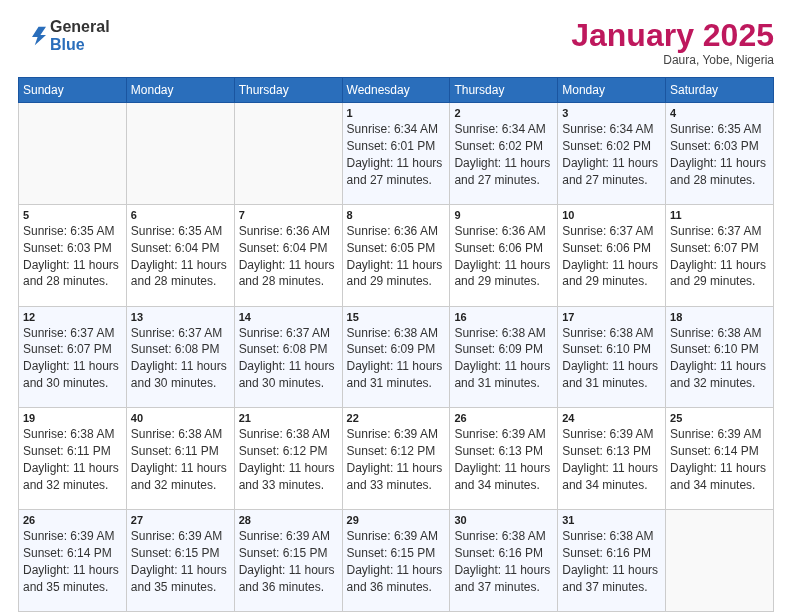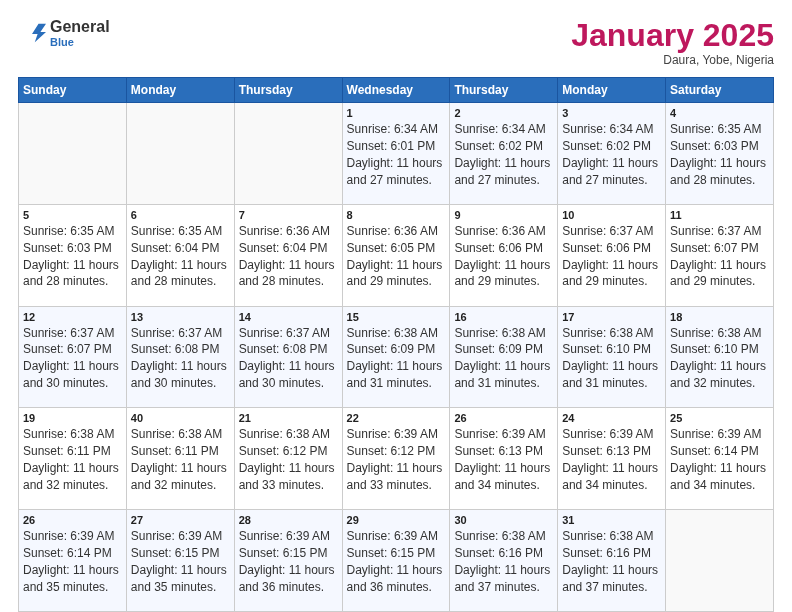--- a/index.html
+++ b/index.html
@@ -32,21 +32,21 @@
       display: flex;
       flex-direction: column;
       line-height: 1.1;
     }
     .logo-general {
       font-size: 16px;
       font-weight: bold;
       color: #333;
     }
     .logo-blue {
-      font-size: 11px;
+      font-size: 16px;
       font-weight: bold;
       color: #2a6ebb;
     }
     .logo-icon {
       width: 28px;
       height: 28px;
     }
     .title-block {
       text-align: right;
     }
@@ -64,21 +64,21 @@
     .calendar {
       flex: 1;
       border-collapse: collapse;
       width: 100%;
       table-layout: fixed;
     }
     .calendar thead tr th {
       background-color: #2a6ebb;
       color: #fff;
       font-size: 12px;
-      font-weight: bold;
+      font-weight: normal;
       padding: 5px 4px;
       text-align: left;
       border: 1px solid #1a55a0;
     }
     .calendar tbody tr td {
       border: 1px solid #ccc;
       vertical-align: top;
       padding: 4px 4px;
       font-size: 9.5px;
       color: #333;

